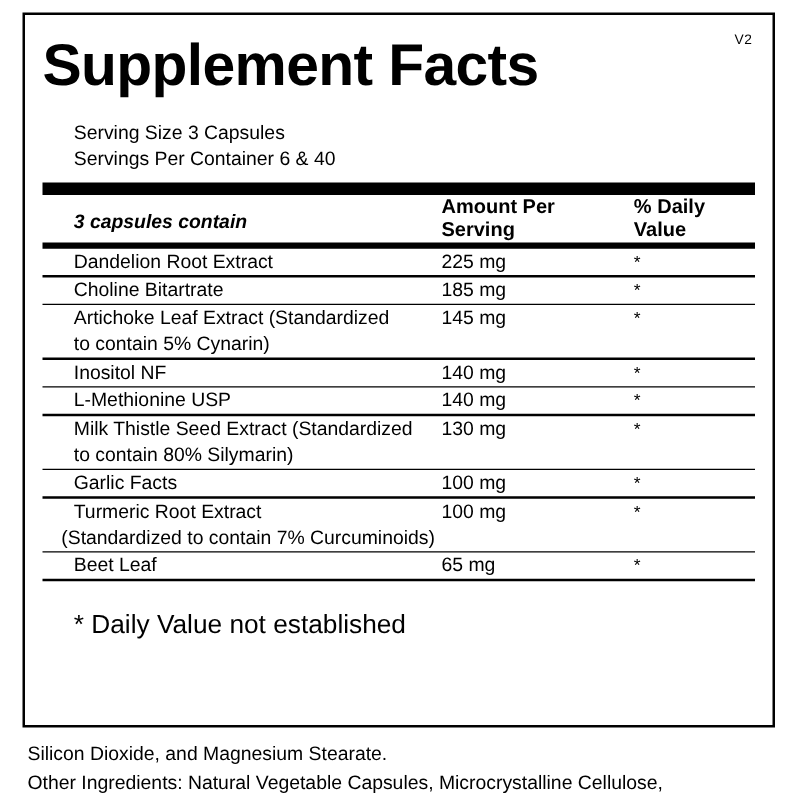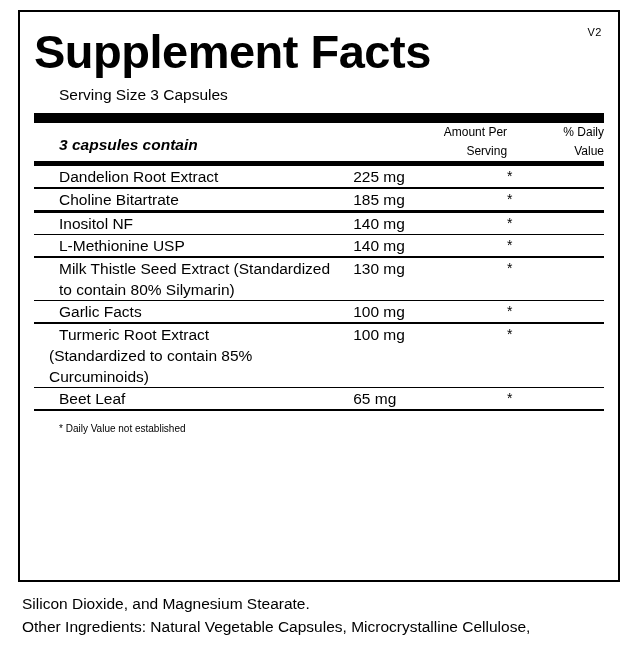--- a/index.html
+++ b/index.html
@@ -51,20 +51,21 @@
   }
   .version {
     position: absolute;
     right: 2px;
     top: 4px;
     font-size: 11px;
     letter-spacing: 0.5px;
     text-align: center;
   }
   .serving-lines {
+    margin-top: 12px;
     padding-left: 25px;
   }
   .serving-lines div {
     font-size: 15.5px;
     line-height: 21px;
   }
   .rule-thick {
     height: 10px;
     background: #000000;
     margin: 8px 0 0 0;
@@ -93,23 +94,23 @@
   }
   .hdr-name {
     font-size: 15.5px;
     font-weight: bold;
     padding-left: 25px !important;
     vertical-align: bottom !important;
     padding-bottom: 7px !important;
     font-style: italic;
   }
   .hdr-center {
-    font-size: 12px;
-    font-weight: normal;
-    text-align: right;
+    font-size: 16px;
+    font-weight: bold;
+    text-align: left;
     line-height: 19px;
   }
   .row td {
     font-size: 15.5px;
     line-height: 21px;
     padding-top: 5px;
     padding-bottom: 5px;
   }
   .row .nm {
     padding-left: 25px !important;
@@ -123,23 +124,23 @@
   }
   .sep td {
     padding: 0;
   }
   .sep .line {
     height: 1.5px;
     background: #000000;
     width: 100%;
   }
   .footnote {
-    font-size: 10px;
+    font-size: 21px;
     padding-left: 25px;
-    padding-top: 8px;
+    padding-top: 25px;
     line-height: 20px;
   }
   .other {
     position: absolute;
     left: 22px;
     top: 592px;
     width: 600px;
     font-size: 15.5px;
     line-height: 23px;
     text-align: justify;
@@ -153,20 +154,21 @@
   <div class="panel">
     <div class="inner">
 
       <div class="title-wrap">
         <div class="title">Supplement Facts</div>
         <div class="version">V2</div>
       </div>
 
       <div class="serving-lines">
         <div>Serving Size  3 Capsules</div>
+        <div>Servings Per Container  6 &amp; 40</div>
       </div>
 
       <div class="rule-thick"></div>
 
       <table class="facts">
         <colgroup>
           <col class="col-name">
             <col class="col-amt">
             <col class="col-dv">
         </colgroup>
@@ -209,20 +211,28 @@
             <td class="nm">Choline Bitartrate</td>
             <td class="amt">185 mg</td>
             <td class="dv">*</td>
           </tr>
           <tr class="sep">
               <td colspan="3">
                 <div class="line"></div>
               </td>
             </tr>
 
+          <tr class="row">
+            <td class="nm">
+              <div>Artichoke Leaf Extract (Standardized</div>
+              <div>to contain 5% Cynarin)</div>
+            </td>
+            <td class="amt">145 mg</td>
+            <td class="dv">*</td>
+          </tr>
           <tr class="sep">
               <td colspan="3">
                 <div class="line"></div>
               </td>
             </tr>
 
           <tr class="row">
             <td class="nm">Inositol NF</td>
             <td class="amt">140 mg</td>
             <td class="dv">*</td>
@@ -265,21 +275,21 @@
           </tr>
           <tr class="sep">
               <td colspan="3">
                 <div class="line"></div>
               </td>
             </tr>
 
           <tr class="row">
             <td class="nm">
               <div>Turmeric Root Extract</div>
-              <div style="margin-left:-10px;">(Standardized to contain 85% Curcuminoids)</div>
+              <div style="margin-left:-10px;">(Standardized to contain 7% Curcuminoids)</div>
             </td>
             <td class="amt">100 mg</td>
             <td class="dv">*</td>
           </tr>
           <tr class="sep">
               <td colspan="3">
                 <div class="line"></div>
               </td>
             </tr>
 

